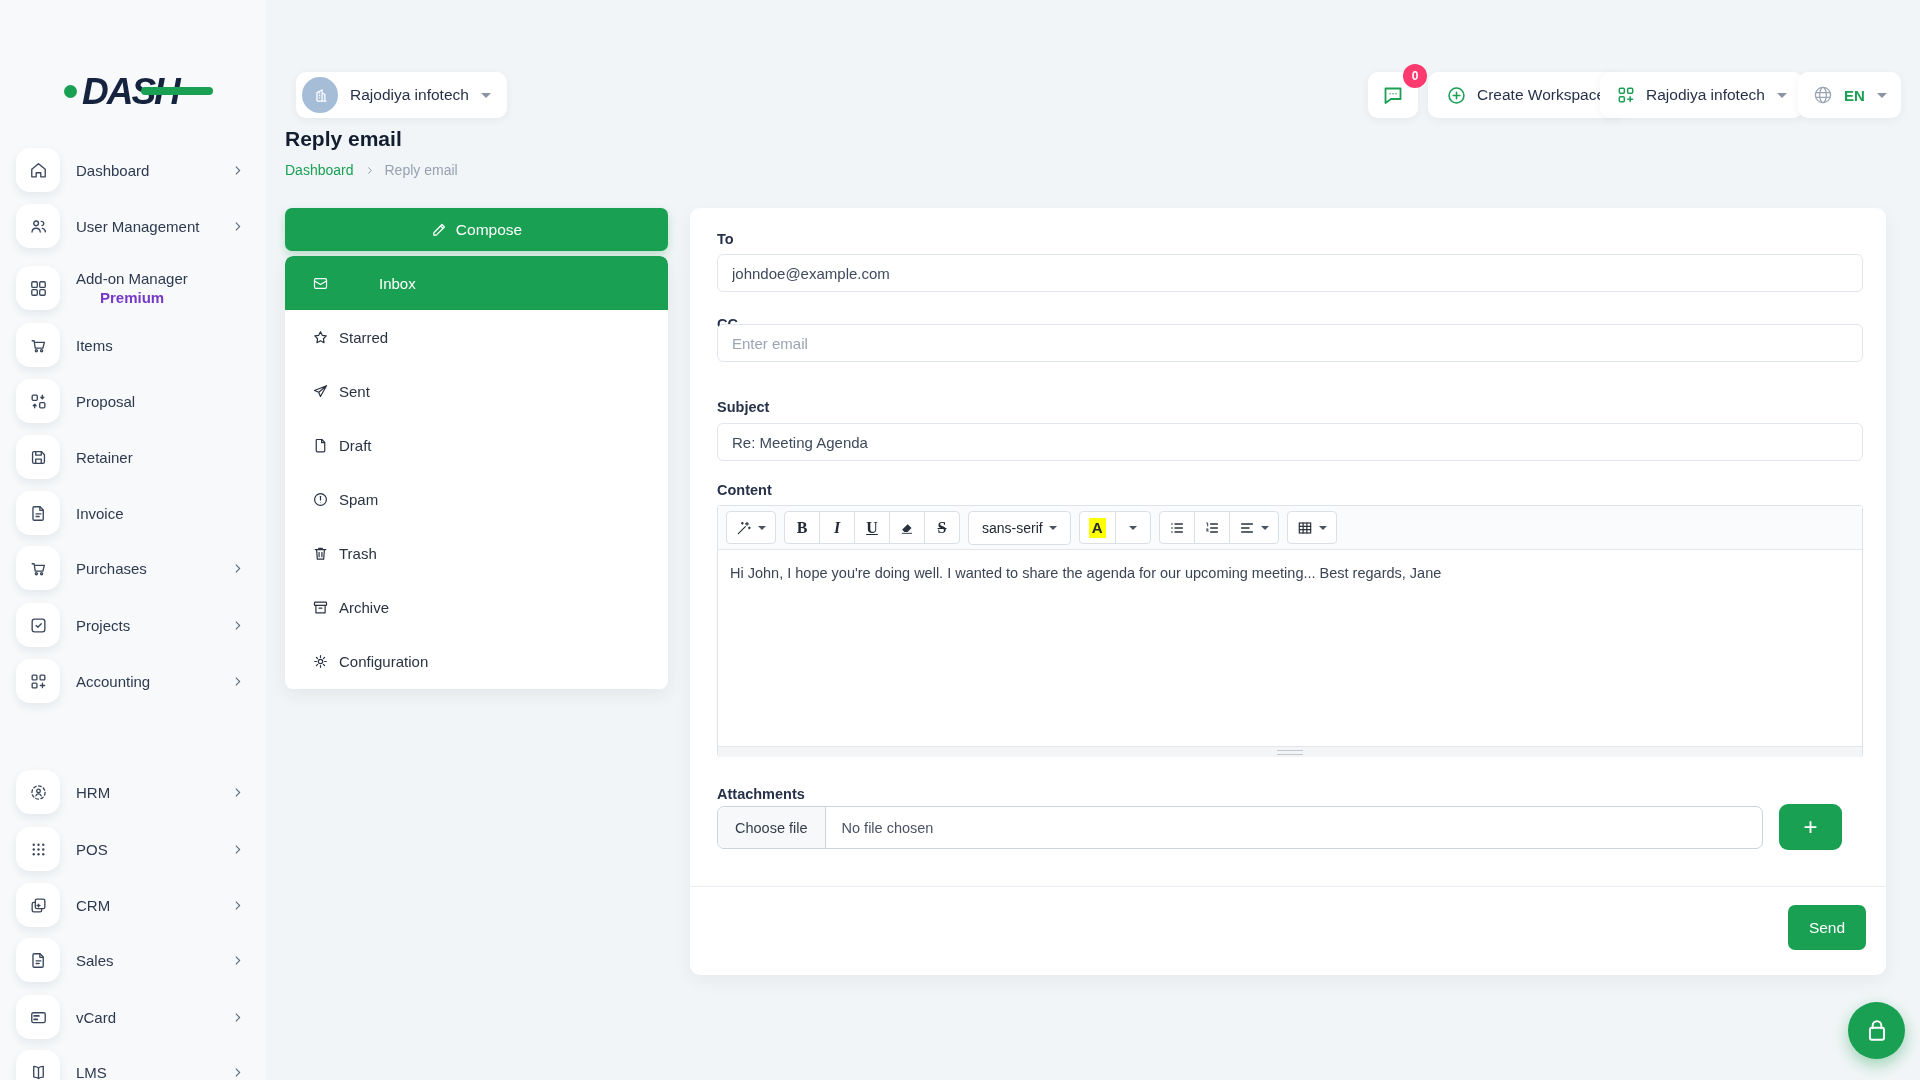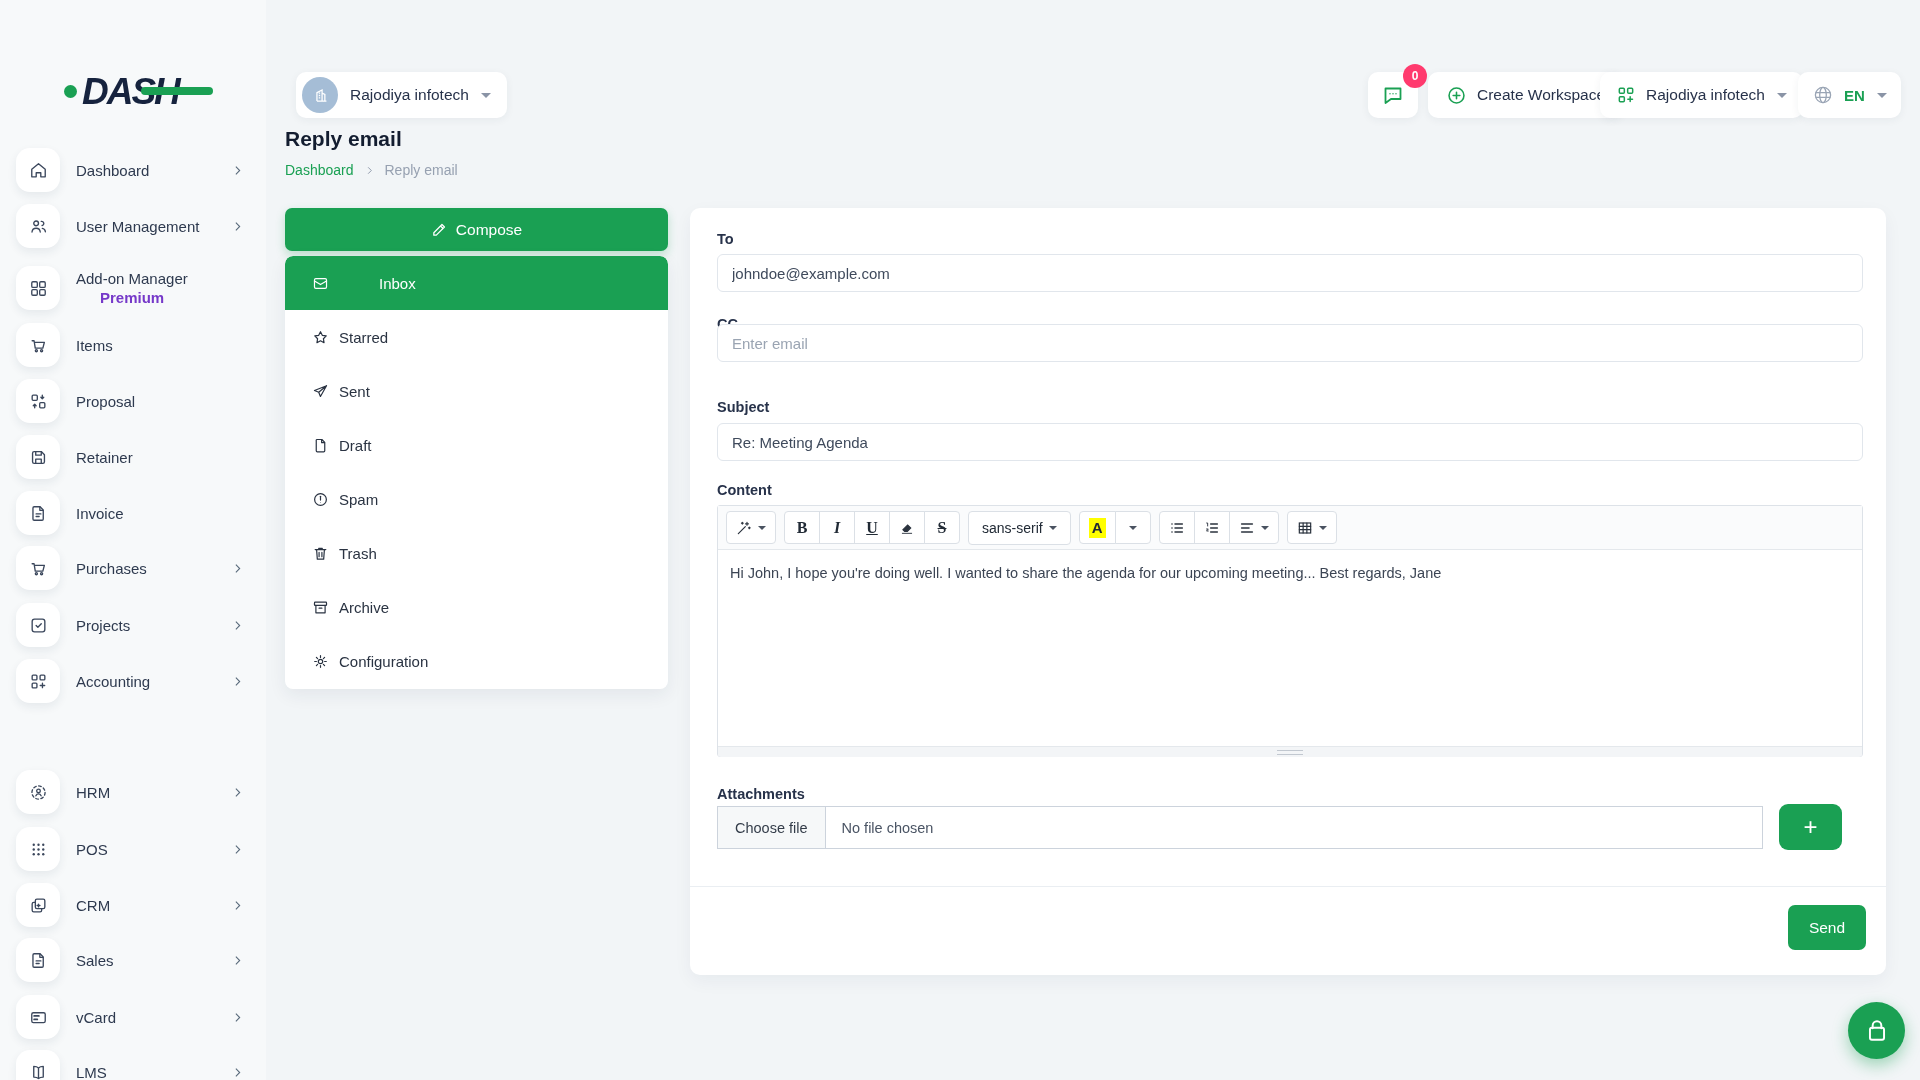--- a/index.html
+++ b/index.html
@@ -72,21 +72,21 @@
   .glyph-i { font-family:"Liberation Serif",serif; font-style:italic; font-weight:600; font-size:16px; }
   .glyph-u { font-family:"Liberation Serif",serif; font-weight:600; font-size:16px; text-decoration:underline; }
   .glyph-s { font-family:"Liberation Serif",serif; font-weight:700; font-size:16px; text-decoration:line-through; }
   .hl-a { background:#ffff00; font-weight:700; font-size:15px; padding:0 3px; line-height:20px; }
   .tb-ic { width:16px; height:16px; stroke:#2b333e; fill:none; stroke-width:1.8; stroke-linecap:round; }
   .ed-content { height:196px; padding:13px 12px; font-size:14.5px; color:#3c4554; line-height:1.45; overflow:hidden; }
   .ed-status { height:11px; background:#f3f5f7; border-top:1px solid #e4e8ec; border-radius:0 0 3px 3px; position:relative; }
   .grip { position:absolute; left:50%; top:3px; transform:translateX(-50%); width:26px; height:5px; display:flex; flex-direction:column; justify-content:space-between; cursor:ns-resize; }
   .grip i { display:block; height:1px; background:#c2c8d0; }
 
-  .file-row { position:absolute; left:27px; top:598px; width:1046px; height:43px; border:1px solid #ccd3dc; border-radius:0; background:#fff; display:flex; align-items:center; overflow:hidden; }
+  .file-row { position:absolute; left:27px; top:598px; width:1046px; height:43px; border:1px solid #ccd3dc; border-radius:7px; background:#fff; display:flex; align-items:center; overflow:hidden; }
   .file-btn { height:100%; display:flex; align-items:center; padding:0 17px; background:#f6f8f9; border-right:1px solid #ccd3dc; font-size:14.5px; color:#333c49; cursor:pointer; }
   .file-name { padding-left:16px; font-size:14.5px; color:#4a5464; }
   .add-btn { position:absolute; left:1089px; top:596px; width:63px; height:46px; background:#1aa053; border-radius:9px; color:#fff; font-size:24px; font-weight:400; display:flex; align-items:center; justify-content:center; cursor:pointer; }
   .card-divider { position:absolute; left:0; top:678px; width:100%; height:1px; background:#eaeef2; }
   .send-btn { position:absolute; left:1098px; top:697px; width:78px; height:45px; background:#12a45c; background:#1aa053; border-radius:7px; color:#fff; font-size:15.5px; font-weight:500; display:flex; align-items:center; justify-content:center; cursor:pointer; }
 
   
   .float-btn { position:absolute; left:1848px; top:1002px; width:57px; height:57px; border-radius:50%; background:#1aa053; box-shadow:0 6px 16px rgba(26,160,83,.4); display:flex; align-items:center; justify-content:center; cursor:pointer; }
   .float-btn svg { width:26px; height:26px; stroke:#fff; fill:none; stroke-width:1.8; stroke-linecap:round; stroke-linejoin:round; }
 </style>

